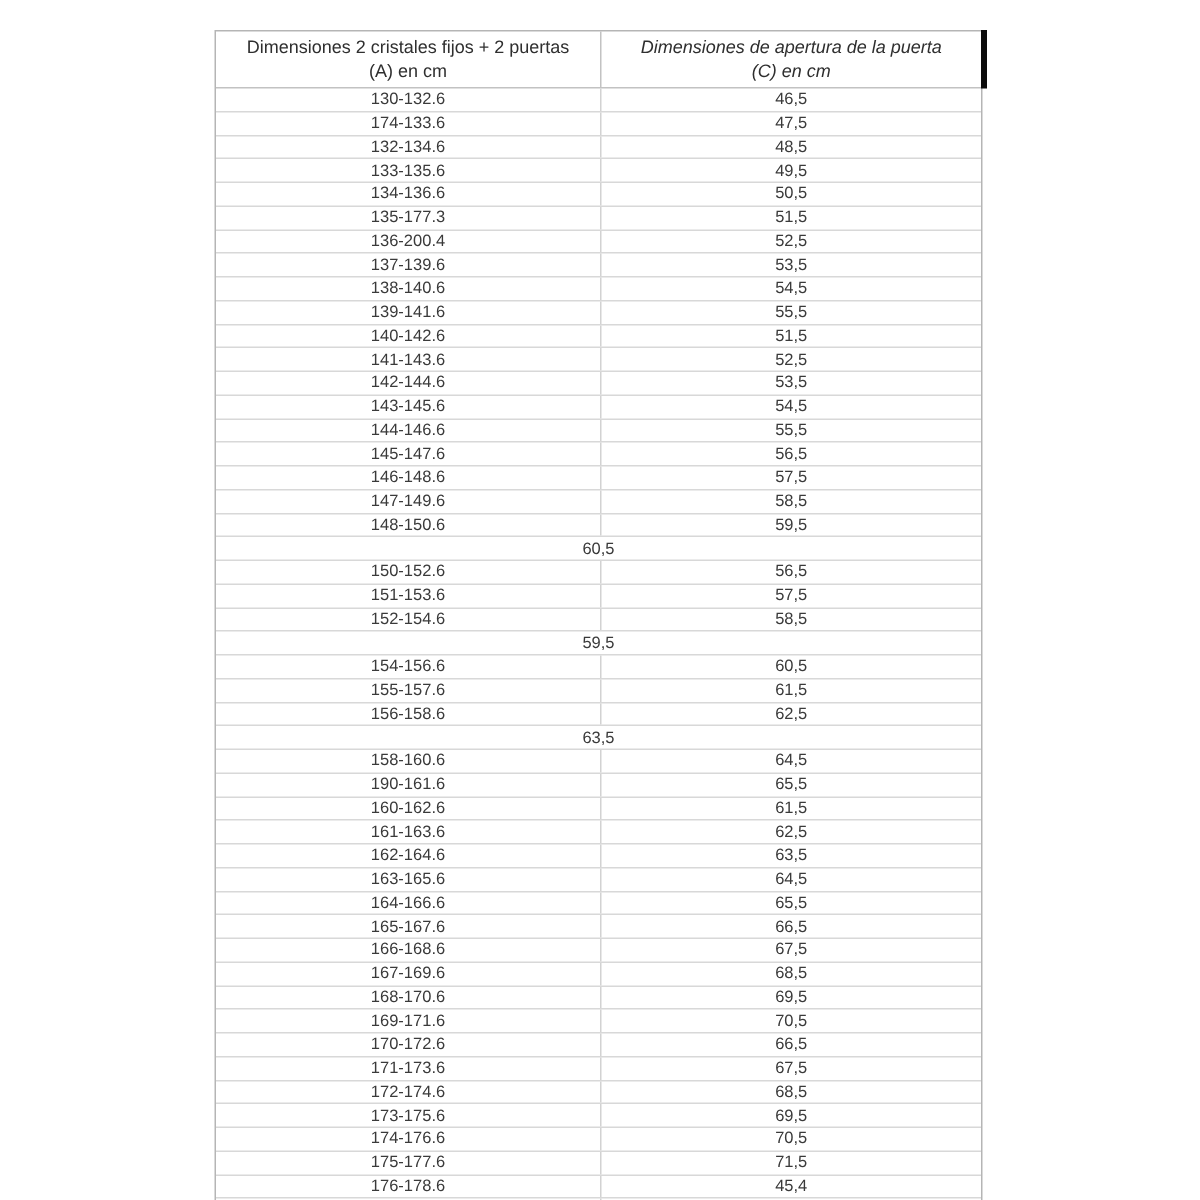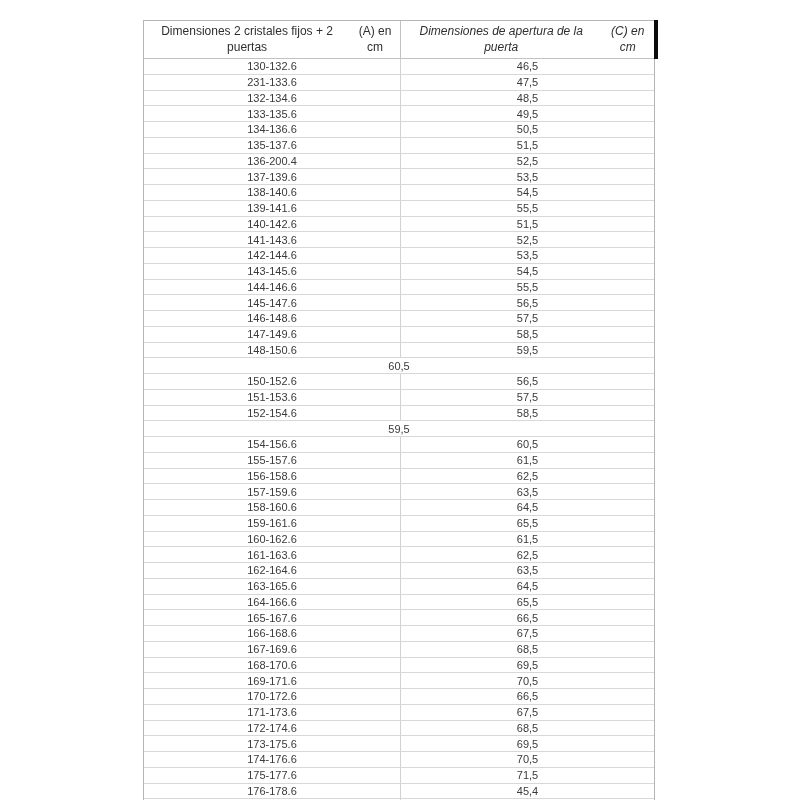--- a/index.html
+++ b/index.html
@@ -24,21 +24,21 @@
     background: #ffffff;
   }
   .header-row {
     display: flex;
     height: 37px;
     border-bottom: 1px solid #c2c2c2;
   }
   .header-cell {
     box-sizing: border-box;
     display: flex;
-    flex-direction: row;
+    flex-direction: column;
     align-items: center;
     justify-content: center;
     font-size: 12px;
     line-height: 1.3;
     color: #2f2f2f;
     text-align: center;
   }
   .header-cell.col-a {
     width: 257px;
     border-right: 1px solid #c2c2c2;
@@ -96,37 +96,37 @@
       <span>(C) en cm</span>
     </div>
   </div>
 
   <div>
       <div class="data-row">
         <div class="cell col-a">130-132.6</div>
         <div class="cell col-c">46,5</div>
       </div>
       <div class="data-row">
-        <div class="cell col-a">231-133.6</div>
+        <div class="cell col-a">174-133.6</div>
         <div class="cell col-c">47,5</div>
       </div>
       <div class="data-row">
         <div class="cell col-a">132-134.6</div>
         <div class="cell col-c">48,5</div>
       </div>
       <div class="data-row">
         <div class="cell col-a">133-135.6</div>
         <div class="cell col-c">49,5</div>
       </div>
       <div class="data-row">
         <div class="cell col-a">134-136.6</div>
         <div class="cell col-c">50,5</div>
       </div>
       <div class="data-row">
-        <div class="cell col-a">135-137.6</div>
+        <div class="cell col-a">135-177.3</div>
         <div class="cell col-c">51,5</div>
       </div>
       <div class="data-row">
         <div class="cell col-a">136-200.4</div>
         <div class="cell col-c">52,5</div>
       </div>
       <div class="data-row">
         <div class="cell col-a">137-139.6</div>
         <div class="cell col-c">53,5</div>
       </div>
@@ -198,29 +198,28 @@
       </div>
       <div class="data-row">
         <div class="cell col-a">155-157.6</div>
         <div class="cell col-c">61,5</div>
       </div>
       <div class="data-row">
         <div class="cell col-a">156-158.6</div>
         <div class="cell col-c">62,5</div>
       </div>
       <div class="data-row">
-        <div class="cell col-a">157-159.6</div>
         <div class="cell col-c">63,5</div>
       </div>
       <div class="data-row">
         <div class="cell col-a">158-160.6</div>
         <div class="cell col-c">64,5</div>
       </div>
       <div class="data-row">
-        <div class="cell col-a">159-161.6</div>
+        <div class="cell col-a">190-161.6</div>
         <div class="cell col-c">65,5</div>
       </div>
       <div class="data-row">
         <div class="cell col-a">160-162.6</div>
         <div class="cell col-c">61,5</div>
       </div>
       <div class="data-row">
         <div class="cell col-a">161-163.6</div>
         <div class="cell col-c">62,5</div>
       </div>

